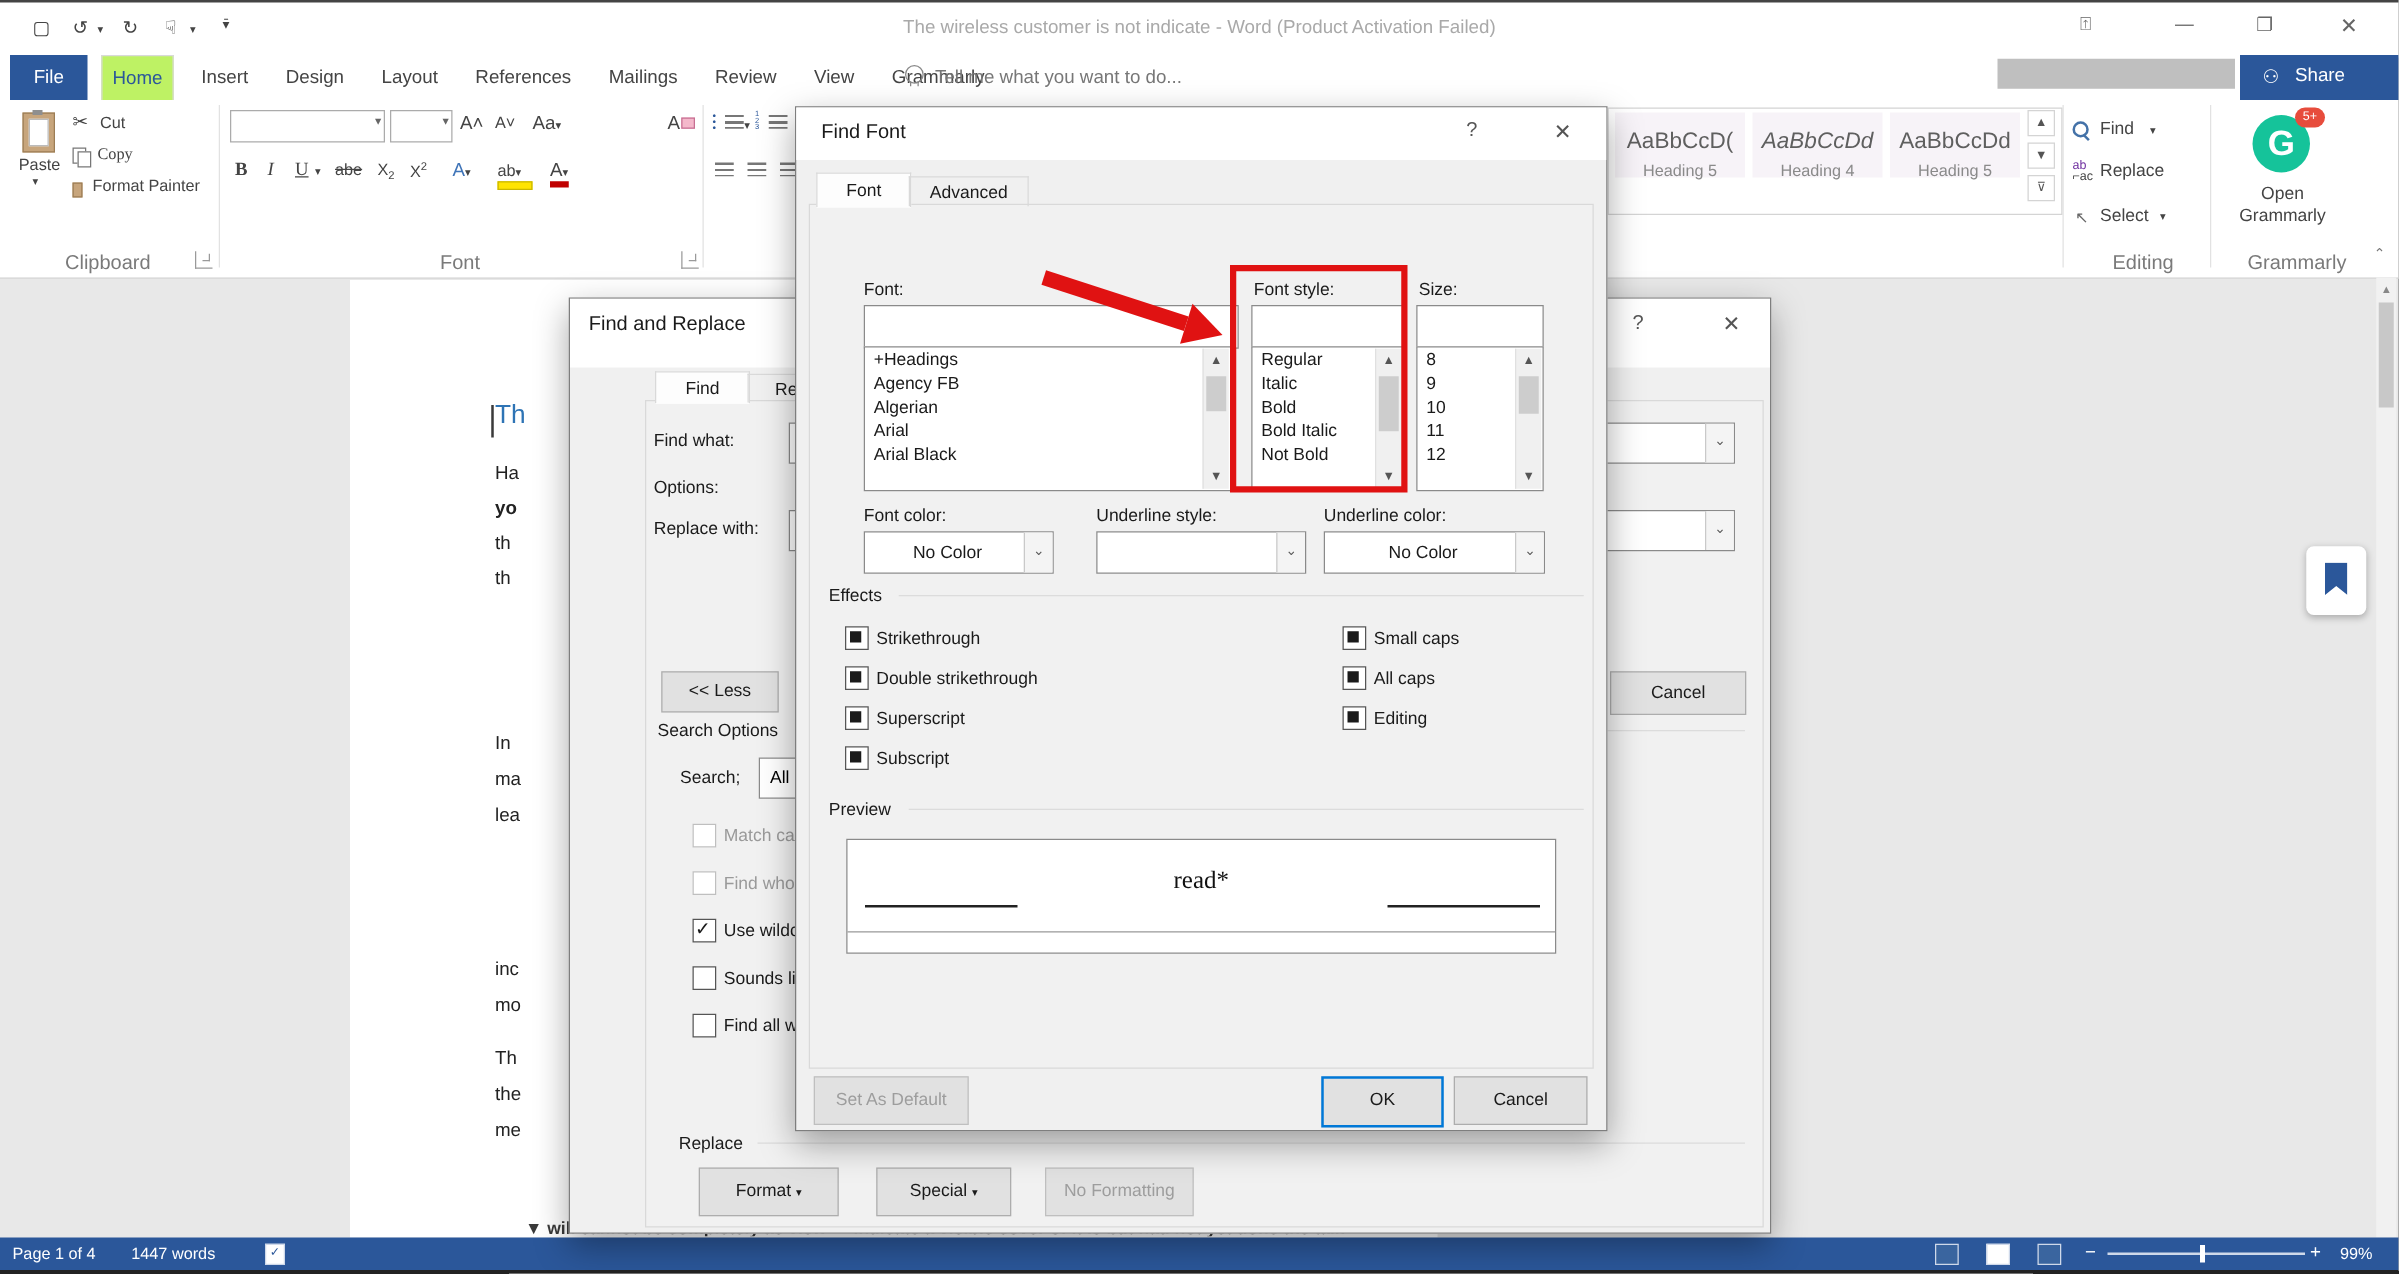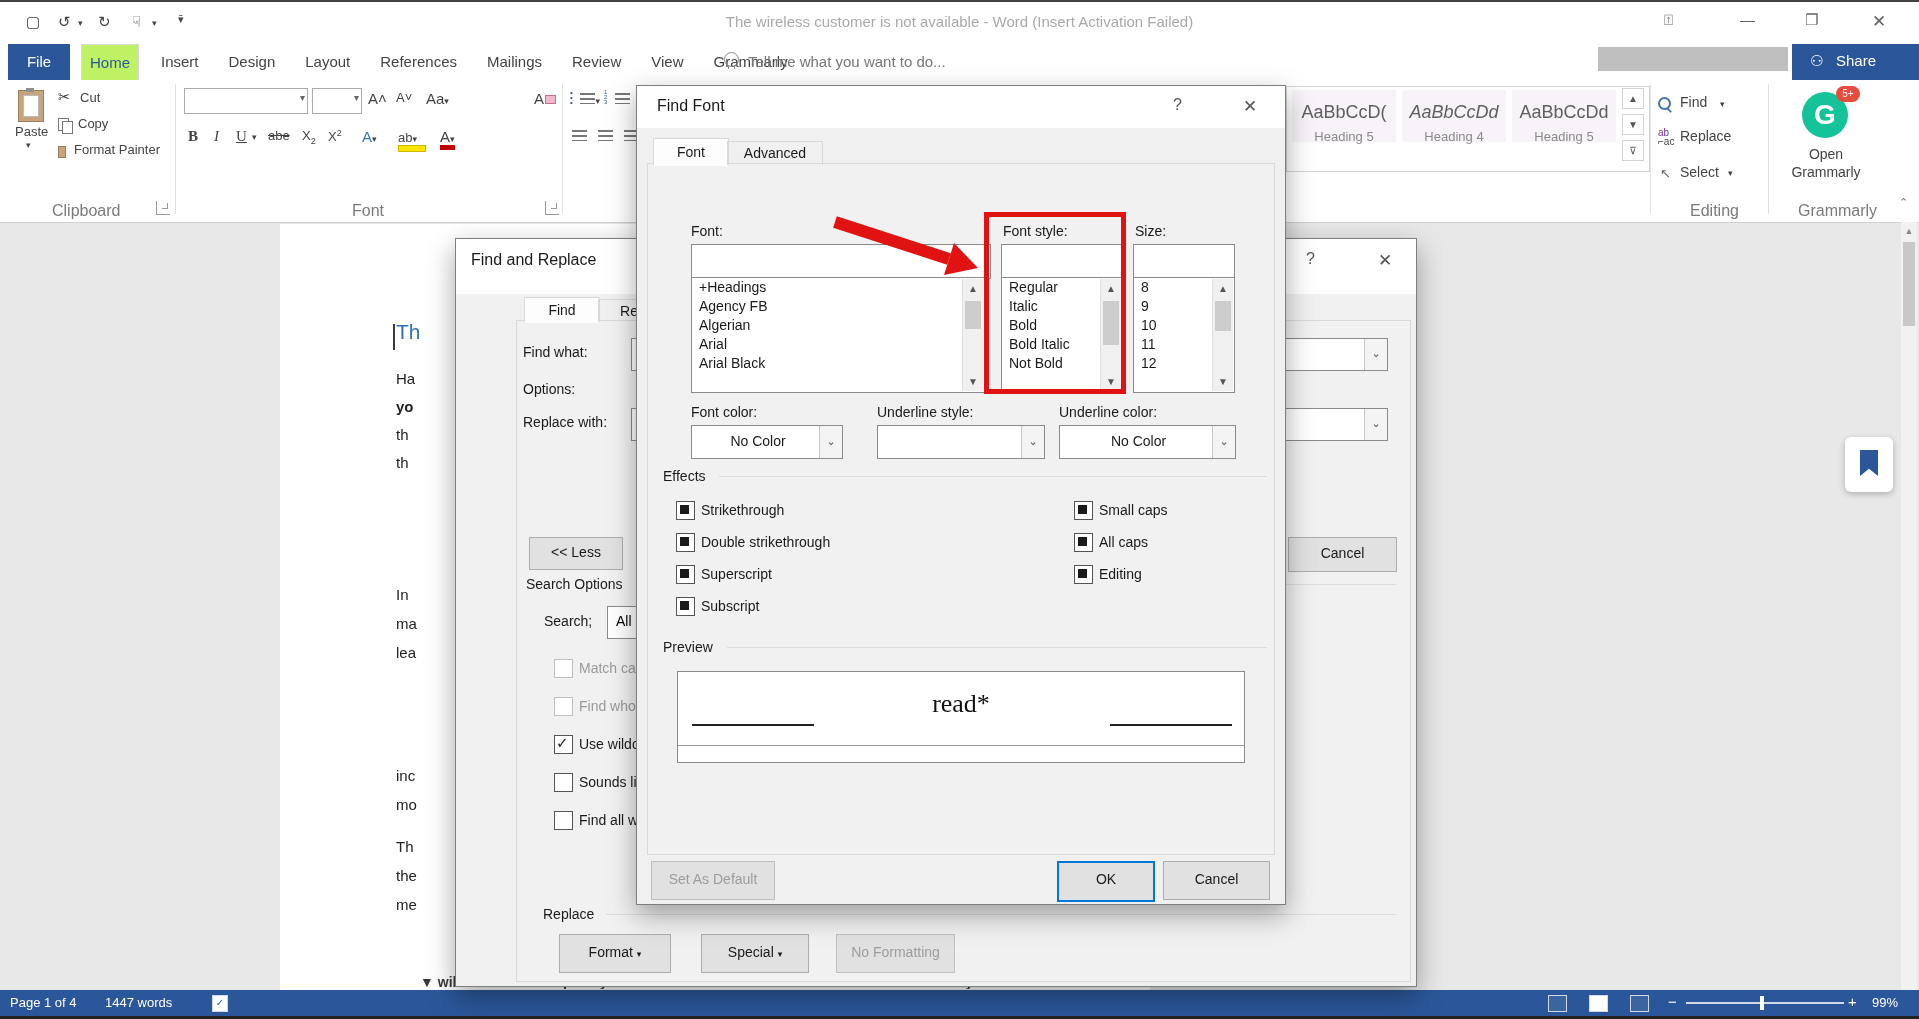--- a/index.html
+++ b/index.html
@@ -71,21 +71,21 @@
 <div id="screen" class="nosel">
 
   <div id="titlebar" class="a">
     <span class="a qat-ic" style="left:26px;">▢</span>
     <span class="a qat-ic" style="left:58px;">↺</span>
     <span class="a qat-ic" style="left:78px;font-size:9px;top:16px;">▾</span>
     <span class="a qat-ic" style="left:98px;">↻</span>
     <span class="a qat-ic" style="left:132px;">☟</span>
     <span class="a qat-ic" style="left:152px;font-size:9px;top:16px;">▾</span>
     <span class="a qat-ic" style="left:178px;font-size:11px;">▾̄</span>
-    <div class="a wintitle" style="left:400px;right:400px;top:11px;text-align:center;">The wireless customer is not available - Word (Insert Activation Failed)</div>
+    <div class="a wintitle" style="left:400px;right:400px;top:11px;text-align:center;">The wireless customer is not indicate - Word (Product Activation Failed)</div>
     <span class="a winbtn" style="left:1664px;">⍐</span>
     <span class="a winbtn" style="left:1740px;">—</span>
     <span class="a winbtn" style="left:1805px;">❐</span>
     <span class="a winbtn" style="left:1872px;font-size:17px;">✕</span>
   </div>
 
   <div id="tabrow" class="a">
     <div id="filetab" class="a rtab" style="left:8px;width:54px;">File</div>
     <div id="tabstrip" class="a" style="left:74px;top:0;height:36px;display:flex;">
         <div class="rtab active" style="position: relative; margin: 0px 7px; padding: 0px 8px;">Home</div>
@@ -115,21 +115,21 @@
         <div class="a" style="left:4px;top:4px;width:14px;height:20px;background:#fff;border:1px solid #bbb;"></div>
         <div class="a" style="left:7px;top:-3px;width:8px;height:4px;background:#8f8f8f;"></div>
       </div>
       <div class="a smallbtn" style="left:1px;top:34px;">Paste</div>
       <div class="a" style="left:12px;top:50px;font-size:9px;color:#444;">▾</div>
     </div>
     <div class="a" style="left:58px;top:8px;">
       <span class="ribic">✂</span>
       <span class="smallbtn" style="margin-left:5px;">Cut</span>
     </div>
-    <div class="a" style="left:58px;top:34px;">
+    <div class="a" style="left:58px;top:34px;font-family:Liberation Serif, serif;">
       <span class="a" style="left:0;top:4px;width:9px;height:11px;border:1px solid #777;background:#fff;"></span>
       <span class="a" style="left:4px;top:7px;width:9px;height:11px;border:1px solid #777;background:#fff;"></span>
       <span class="smallbtn" style="margin-left:20px;">Copy</span>
     </div>
     <div class="a" style="left:58px;top:60px;text-align:center;">
       <span class="a" style="left:0;top:6px;width:6px;height:10px;background:#c7a57c;border:1px solid #9c7d55;"></span>
       <span class="smallbtn" style="margin-left:16px;">Format Painter</span>
     </div>
     <div class="a glabel" style="left:52px;top:122px;">Clipboard</div>
     <div class="a launch" style="left:156px;top:121px;"></div>
@@ -363,21 +363,21 @@
     <div class="a lbl" style="left:26px;top:382px;">Effects</div>
     <div class="a groupline" style="left:82px;top:390px;width:548px;"></div>
     <div id="effects-left"></div>
     <div id="effects-right"></div>
 
     <div class="a lbl" style="left:26px;top:553px;">Preview</div>
     <div class="a groupline" style="left:90px;top:561px;width:540px;"></div>
     <div class="a" style="left:40px;top:585px;width:566px;height:90px;background:#fff;border:1px solid #8a8a8a;">
       <div class="a" style="left:14px;top:52px;width:122px;height:2px;background:#222;"></div>
       <div class="a" style="left:432px;top:52px;width:122px;height:2px;background:#222;"></div>
-      <div class="a" style="left:0;top:0;width:100%;height:54px;text-align:center;font-family:'Liberation Serif','DejaVu Serif',serif;font-size:26px;color:#111;line-height:64px;">read*</div>
+      <div class="a" style="left:0;top:0;width:100%;height:54px;text-align:center;font-family:'Liberation Serif','DejaVu Serif',serif;font-size:20px;color:#111;line-height:64px;">read*</div>
       <div class="a" style="left:0;top:73px;width:100%;height:1px;background:#999;"></div>
     </div>
 
     <div class="a btn disabled" style="left:14px;top:775px;width:122px;height:37px;line-height:35px;">Set As Default</div>
     <div class="a btn default" style="left:420px;top:775px;width:94px;height:37px;line-height:33px;">OK</div>
     <div class="a btn" style="left:526px;top:775px;width:105px;height:37px;line-height:35px;">Cancel</div>
 
     <div class="a redrect" style="left:347px;top:126px;width:132px;height:172px;z-index:20;"></div>
   <div class="a cb mixed" style="left: 39px; top: 415px;"></div>
       <div class="a lbl" style="left: 64px; top: 416px;">Strikethrough</div>

